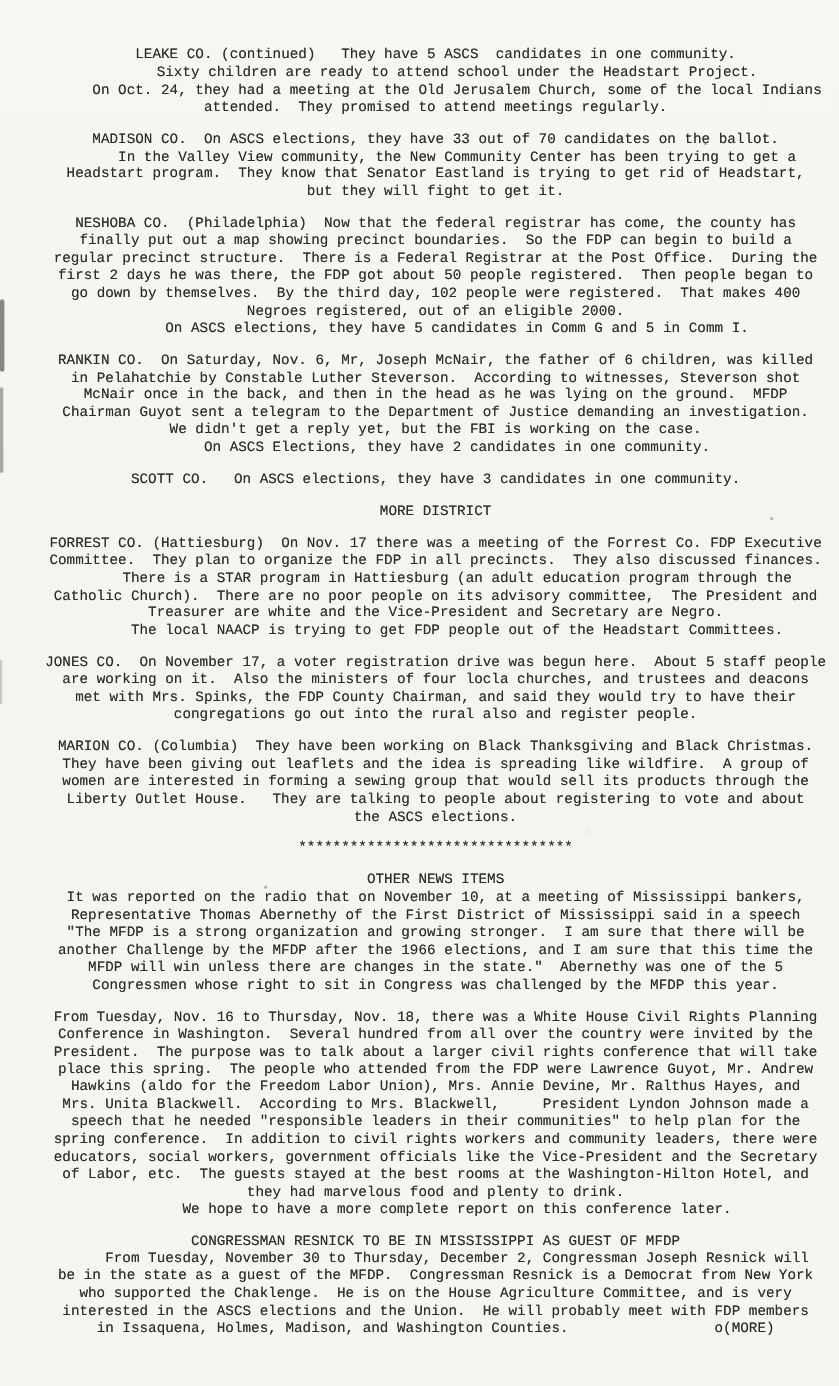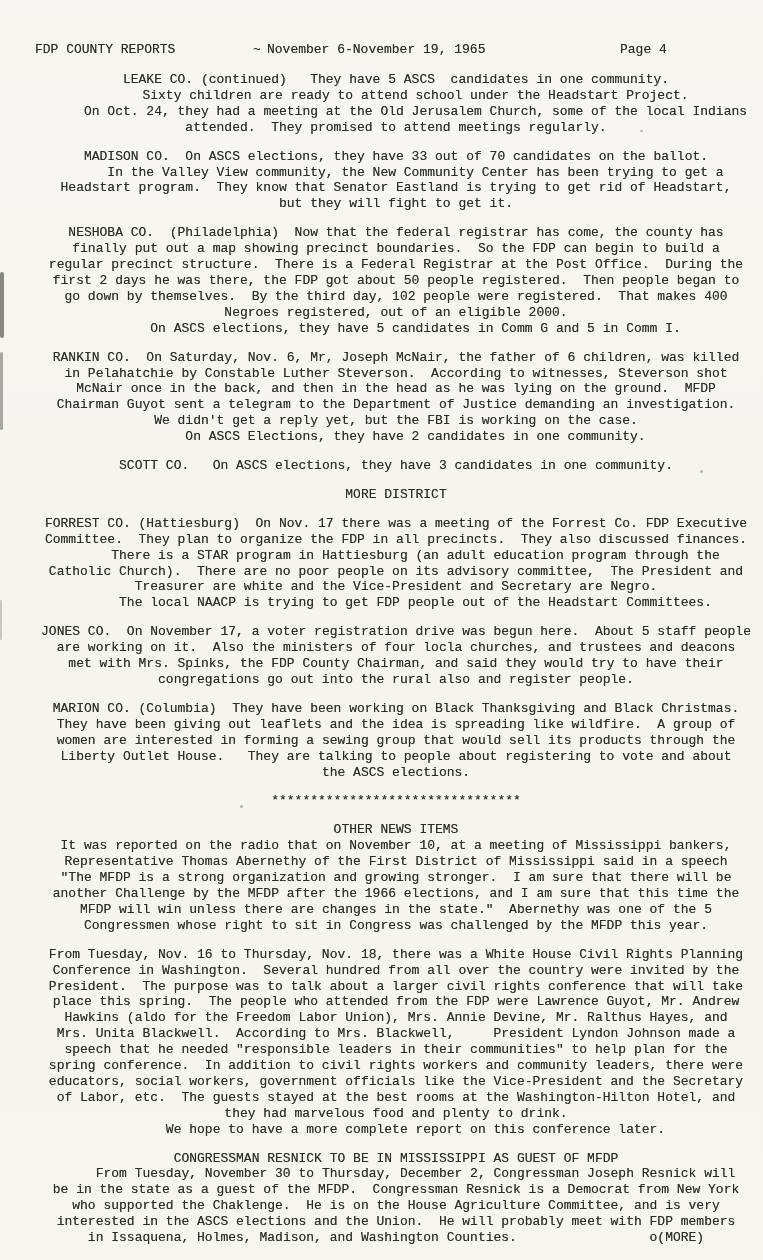--- a/index.html
+++ b/index.html
@@ -50,26 +50,20 @@
   .speck{position:absolute;background:rgba(60,58,54,0.35);border-radius:50%;}
   .s1{left:700px;top:470px;width:3px;height:3px;}
   .s2{left:640px;top:130px;width:3px;height:2px;}
   .s4{left:240px;top:805px;width:3px;height:3px;}
 </style>
 </head>
 <body>
 
 <div class="page">
 
-  <div class="hdr">
-    <span class="title">FDP COUNTY REPORTS</span>
-    <span class="mark">~</span>
-    <span class="date">November 6-November 19, 1965</span>
-    <span class="pagenum">Page 4</span>
-  </div>
 
   <div class="block">LEAKE CO. (continued)   They have 5 ASCS  candidates in one community.
      Sixty children are ready to attend school under the Headstart Project.
      On Oct. 24, they had a meeting at the Old Jerusalem Church, some of the local Indians
 attended.  They promised to attend meetings regularly.</div>
   <div class="block">MADISON CO.  On ASCS elections, they have 33 out of 70 candidates on the ballot.
      In the Valley View community, the New Community Center has been trying to get a
 Headstart program.  They know that Senator Eastland is trying to get rid of Headstart,
 but they will fight to get it.</div>
   <div class="block">NESHOBA CO.  (Philadelphia)  Now that the federal registrar has come, the county has

